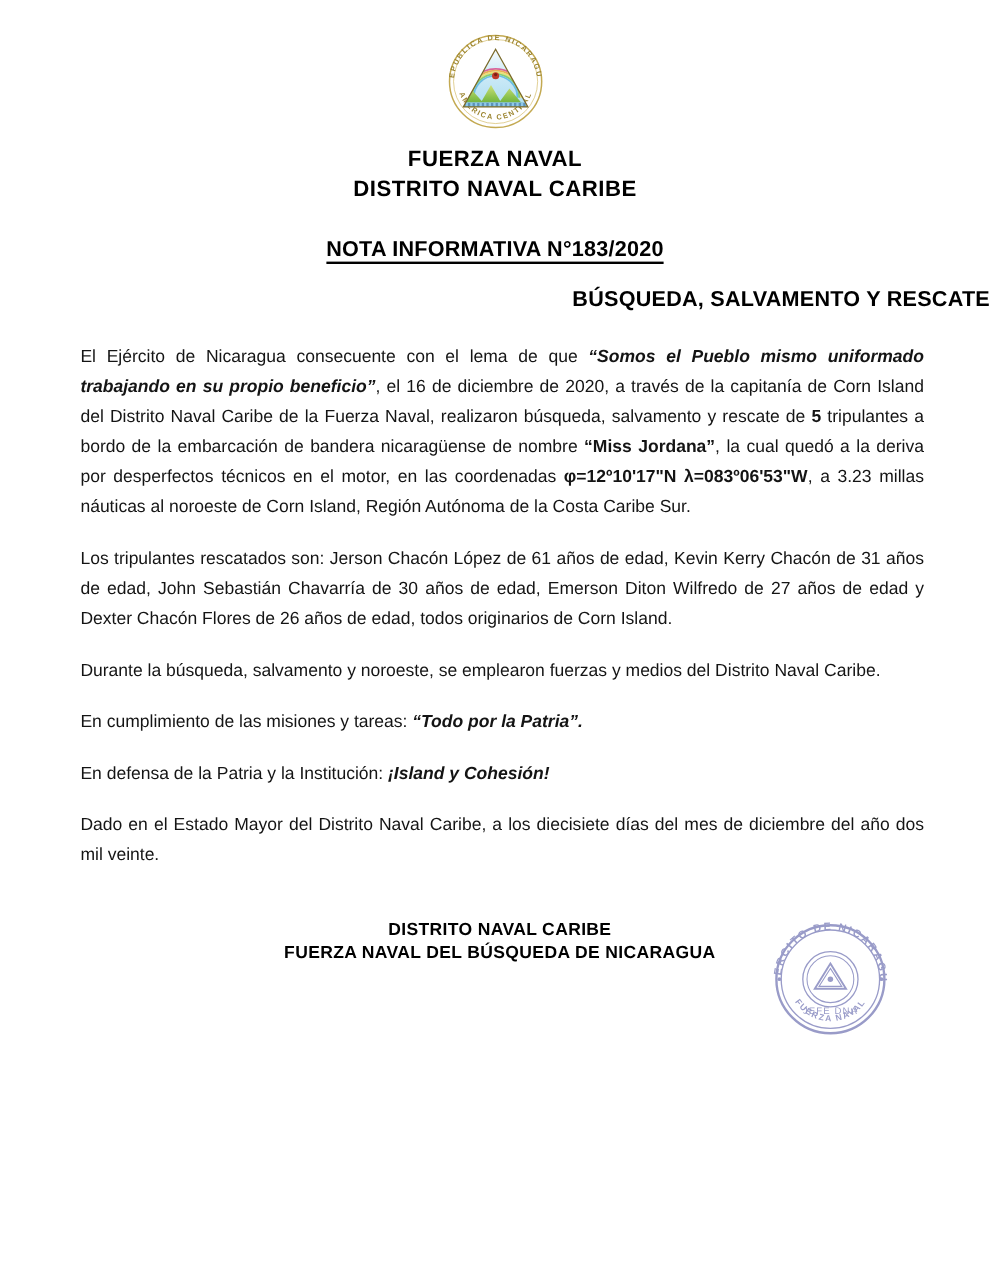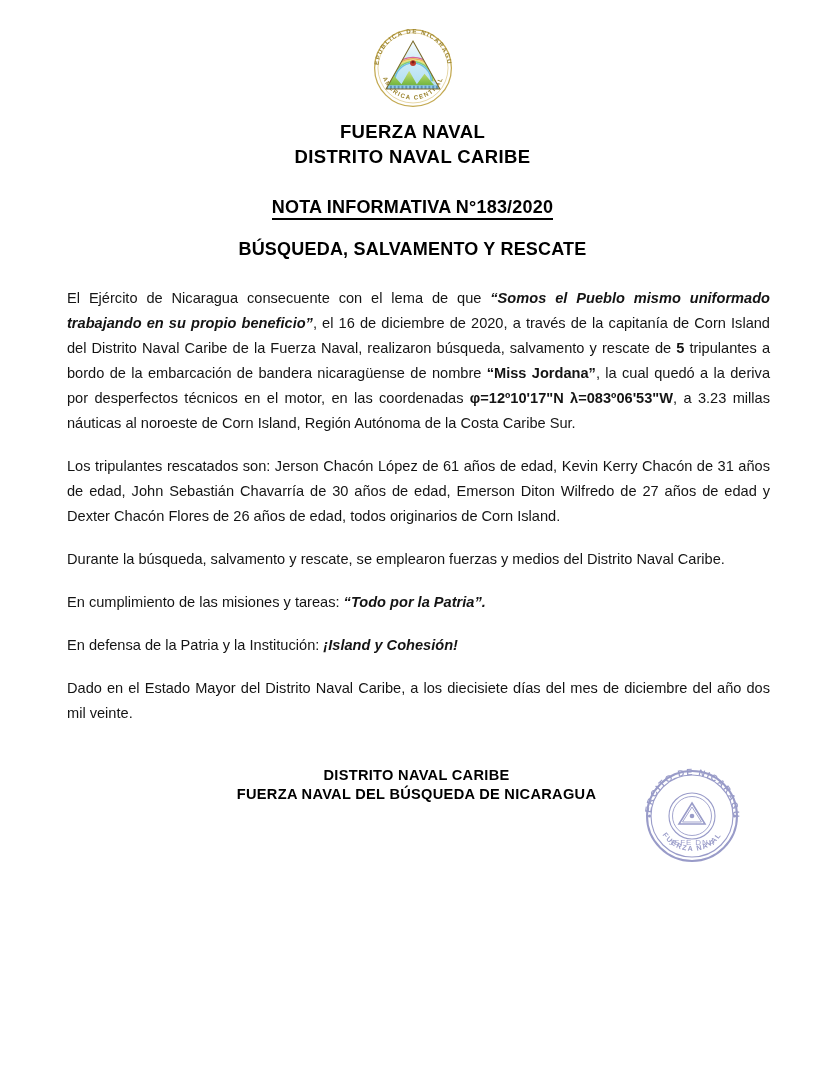--- a/index.html
+++ b/index.html
@@ -54,21 +54,21 @@
     margin-top: 28px;
     font-size: 18px;
     font-weight: bold;
     letter-spacing: 0.2px;
   }
   .note-title span {
     border-bottom: 2.5px solid #000;
     padding-bottom: 1px;
   }
   .subject {
-    text-align: center;
+    text-align: right;
     margin-top: 21px;
     font-size: 18px;
     font-weight: bold;
     letter-spacing: 0.2px;
   }
 
   
   .body-copy {
     margin: 26px 55px 0 67px;
     font-size: 14.6px;
@@ -193,21 +193,21 @@
   </div>
 
   <div class="subject">BÚSQUEDA, SALVAMENTO Y RESCATE</div>
 
   <div class="body-copy">
 
     <p><span>El Ejército de Nicaragua consecuente con el lema de que </span><span class="bi">“Somos el Pueblo mismo uniformado trabajando en su propio beneficio”</span><span>, el 16 de diciembre de 2020, a través de la capitanía de Corn Island del Distrito Naval Caribe de la Fuerza Naval, realizaron búsqueda, salvamento y rescate de </span><span class="b">5</span><span> tripulantes a bordo de la embarcación de bandera nicaragüense de nombre </span><span class="b">“Miss Jordana”</span><span>, la cual quedó a la deriva por desperfectos técnicos en el motor, en las coordenadas </span><span class="b">φ=12º10'17"N</span><span> </span><span class="b">λ=083º06'53"W</span><span>, a 3.23 millas náuticas al noroeste de Corn Island, Región Autónoma de la Costa Caribe Sur.</span></p>
 
     <p>Los tripulantes rescatados son: Jerson Chacón López de 61 años de edad, Kevin Kerry Chacón de 31 años de edad, John Sebastián Chavarría de 30 años de edad, Emerson Diton Wilfredo de 27 años de edad y Dexter Chacón Flores de 26 años de edad, todos originarios de Corn Island.</p>
 
-    <p>Durante la búsqueda, salvamento y rescate, se emplearon fuerzas y medios del Distrito Naval Caribe.</p>
+    <p>Durante la búsqueda, salvamento y noroeste, se emplearon fuerzas y medios del Distrito Naval Caribe.</p>
 
     <p><span>En cumplimiento de las misiones y tareas: </span><span class="bi">“Todo por la Patria”.</span></p>
 
     <p><span>En defensa de la Patria y la Institución: </span><span class="bi">¡Island y Cohesión!</span></p>
 
     <p>Dado en el Estado Mayor del Distrito Naval Caribe, a los diecisiete días del mes de diciembre del año dos mil veinte.</p>
   </div>
 
   <div class="sign-row">
     <div class="sign-block">

